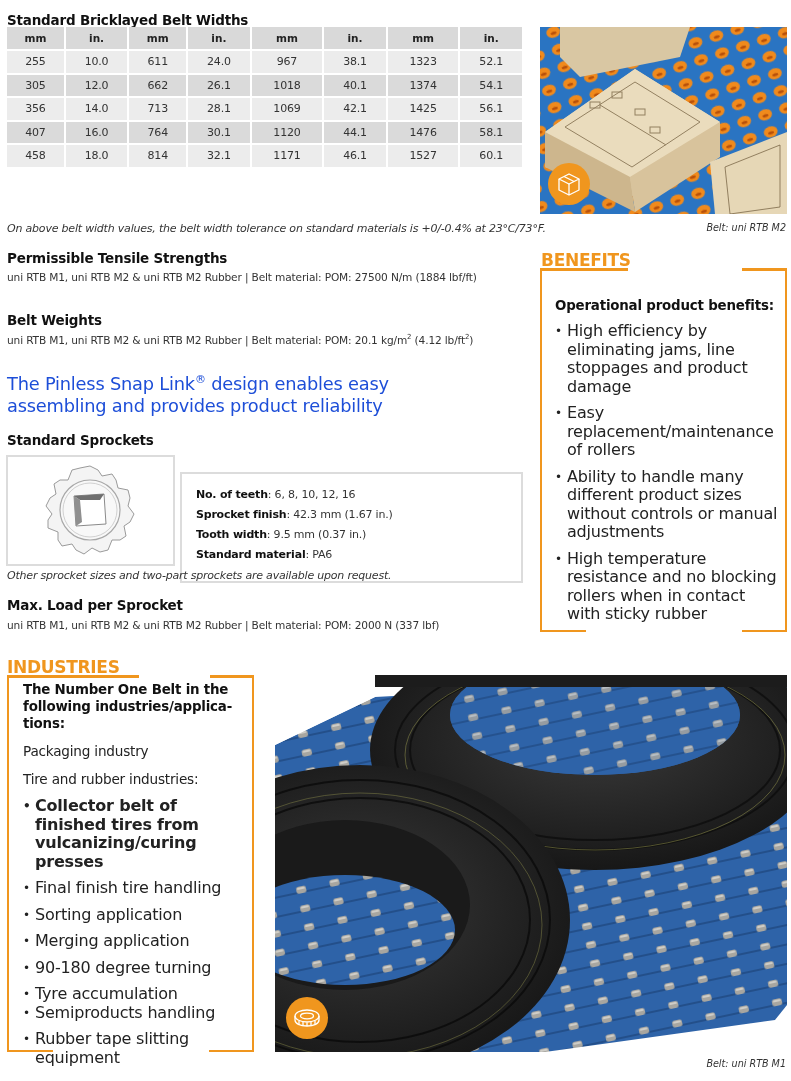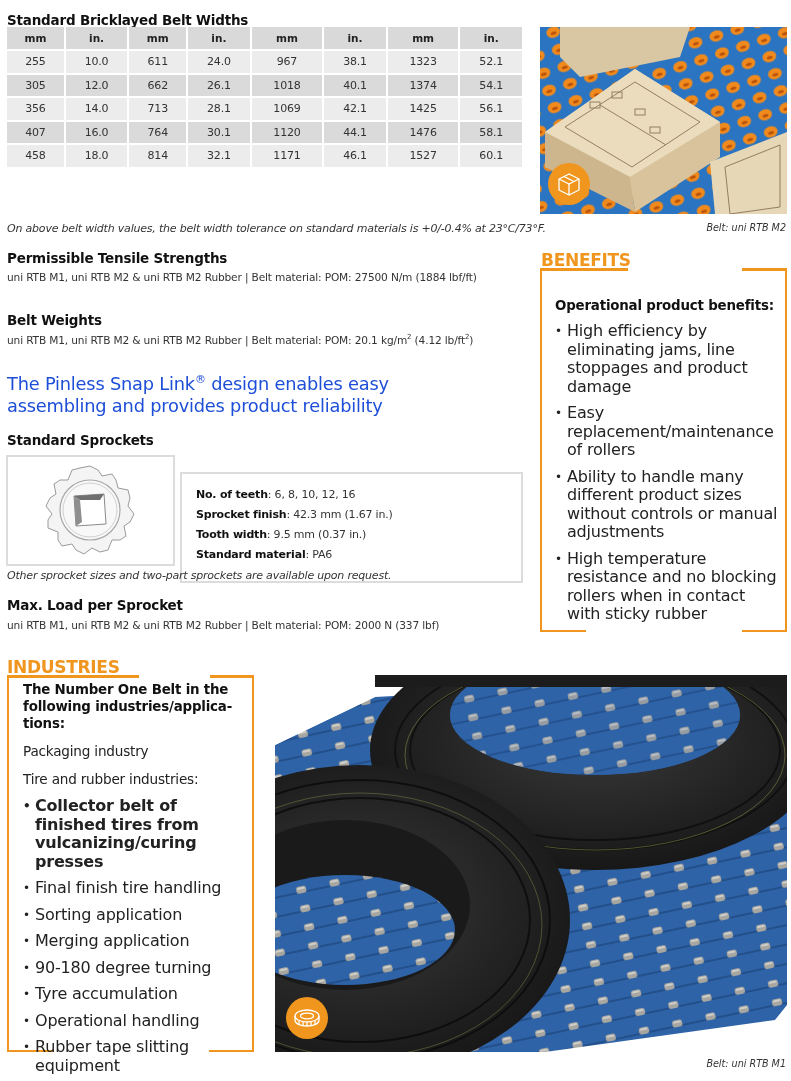--- a/index.html
+++ b/index.html
@@ -225,22 +225,22 @@
   <div style="position:absolute; left:14px; top:6px; width:228px;">
     <div class="list-title" style="width:215px; margin-bottom:10px;">The Number One Belt in the following industries/applica-tions:</div>
     <div class="plain-item" style="margin-bottom:9px;">Packaging industry</div>
     <div class="plain-item" style="margin-bottom:9px;">Tire and rubber industries:</div>
     <ul class="bullets">
       <li style="margin-bottom:8px;font-weight:bold;">Collector belt of finished tires from vulcanizing/curing presses</li>
       <li style="margin-bottom:8px;">Final finish tire handling</li>
       <li style="margin-bottom:8px;">Sorting application</li>
       <li style="margin-bottom:8px;">Merging application</li>
       <li style="margin-bottom:8px;">90-180 degree turning</li>
-      <li style="margin-bottom:8px;">Tyre accumulation</li>
-      <li style="margin-bottom:8px;">Operational handling</li>
+      <li style="">Tyre accumulation</li>
+      <li style="margin-bottom:8px;">Semiproducts handling</li>
       <li>Rubber tape slitting equipment</li>
     </ul>
   </div>
 </div>
 
 <div class="photo" style="left:275px; top:675px; width:512px; height:377px; background:#ffffff;">
   <svg width="512" height="377" viewBox="0 0 512 377">
     <defs>
       <pattern id="rollers" x="0" y="0" width="34" height="19" patternUnits="userSpaceOnUse" patternTransform="rotate(-12)">
         <rect width="34" height="19" fill="#2e63a8"></rect>

